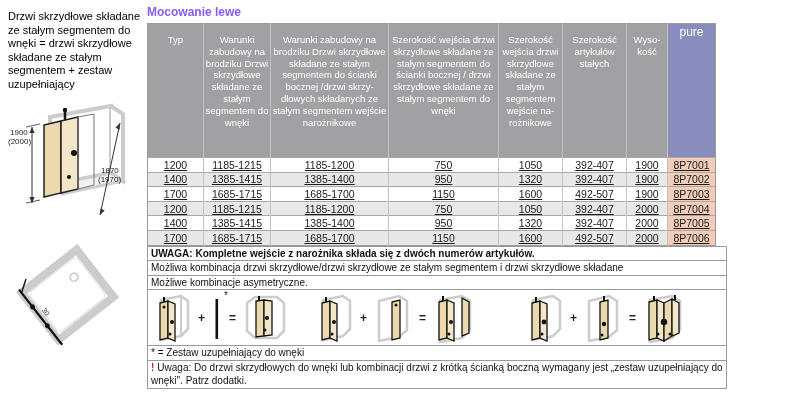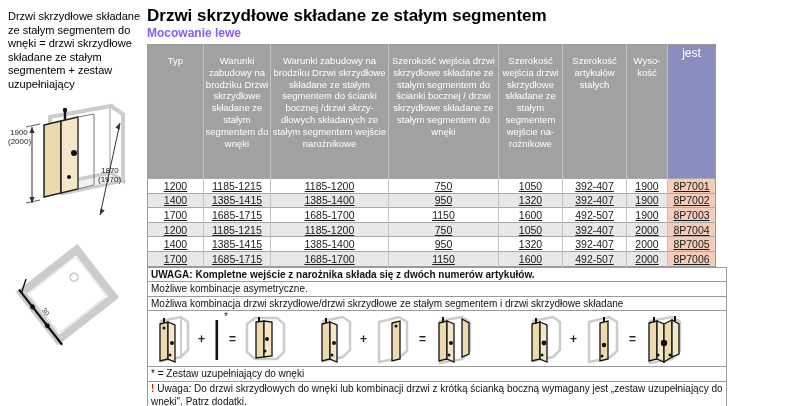--- a/index.html
+++ b/index.html
@@ -114,21 +114,20 @@
           <circle cx="26" cy="52" r="2.4" fill="#111"></circle>
           <circle cx="26" cy="76" r="2.4" fill="#111"></circle>
           <path d="M26 34 L38 26" stroke="#111" stroke-width="1.4"></path>
           <text x="31" y="60" font-size="7" fill="#333" transform="rotate(90 31 60)">30</text>
         </g>
       </svg>
     </div>
   </div>
 
   <div class="main">
-    <div class="title">Drzwi skrzydłowe składane ze stałym segmentem</div>
     <div class="subtitle">Mocowanie lewe</div>
 
     <table class="spec">
       <colgroup>
         <col style="width:56px">
           <col style="width:67px">
           <col style="width:118px">
         <col style="width:110px">
           <col style="width:64px">
           <col style="width:64px">
@@ -137,21 +136,21 @@
       </colgroup>
       <thead>
         <tr>
           <th>Typ</th>
           <th>Warunki zabudowy na brodziku Drzwi skrzydłowe składane ze stałym segmentem do wnęki</th>
           <th>Warunki zabudowy na brodziku Drzwi skrzydłowe składane ze stałym segmentem do ścianki bocznej /drzwi skrzy-dłowych składanych ze stałym segmentem wejście narożnikowe</th>
           <th>Szerokość wejścia drzwi skrzydłowe składane ze stałym segmentem do ścianki bocznej / drzwi skrzydłowe składane ze stałym segmentem do wnęki</th>
           <th>Szerokość wejścia drzwi skrzydłowe składane ze stałym segmentem wejście na-rożnikowe</th>
           <th>Szerokość artykułów stałych</th>
           <th>Wyso-kość</th>
-          <th class="pure">jest</th>
+          <th class="pure">pure</th>
         </tr>
       </thead>
       <tbody>
           <tr>
             <td>1200</td>
             <td>1185-1215</td>
             <td>1185-1200</td>
             <td>750</td>
             <td>1050</td>
             <td>392-407</td>
@@ -206,22 +205,22 @@
             <td>1600</td>
             <td>492-507</td>
             <td>2000</td>
             <td class="code">8P7006</td>
           </tr>
         </tbody>
     </table>
 
     <div class="notes">
       <div class="note-row bold">UWAGA: Kompletne wejście z narożnika składa się z dwóch numerów artykułów.</div>
+      <div class="note-row">Możliwa kombinacja drzwi skrzydłowe/drzwi skrzydłowe ze stałym segmentem i drzwi skrzydłowe składane</div>
       <div class="note-row">Możliwe kombinacje asymetryczne.</div>
-      <div class="note-row">Możliwa kombinacja drzwi skrzydłowe/drzwi skrzydłowe ze stałym segmentem i drzwi skrzydłowe składane</div>
 
       <div class="diagram-row">
 
         <div class="dgroup">
           <svg width="40" height="52" viewBox="0 0 40 52">
             <path d="M9 8 L29 4 L36 9 L36 37 L29 44 L9 48 Z" fill="#fff" stroke="#cccccc" stroke-width="2.5"></path>
             <path d="M29 4 L29 44" stroke="#cccccc" stroke-width="2"></path>
             <path d="M8 11 L16 9 L16 46 L8 48 Z" fill="#ecd9ad" stroke="#111" stroke-width="1.3"></path>
             <path d="M16 9 L23 12 L23 49 L16 46 Z" fill="#f3e7c8" stroke="#111" stroke-width="1.3"></path>
             <path d="M12 10 L12 5" stroke="#111" stroke-width="2"></path>

